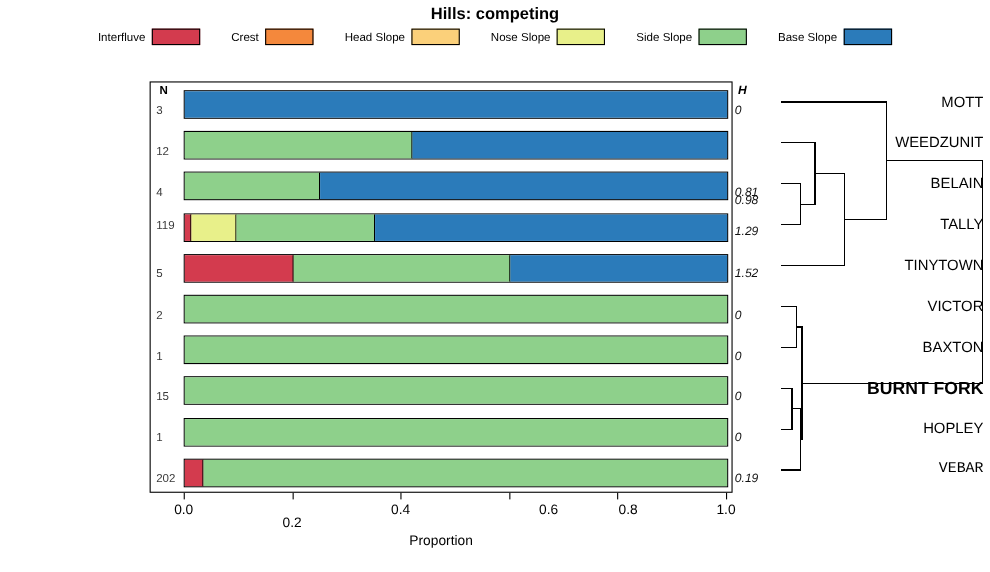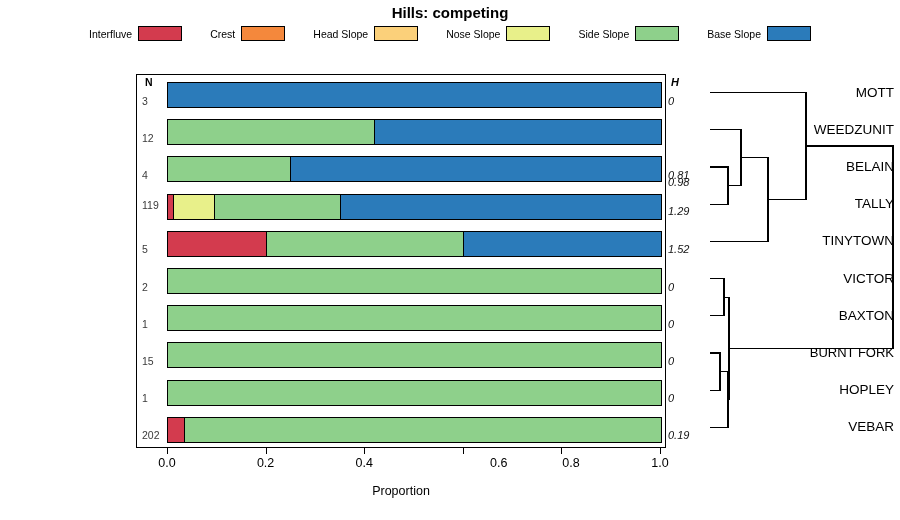--- a/index.html
+++ b/index.html
@@ -103,21 +103,21 @@
   .y-label {
     position: absolute;
     right: 0;
     width: 130px;
     text-align: right;
     font-size: 13.5px;
     padding-right: 6px;
     box-sizing: border-box;
     white-space: nowrap;
   }
-  .y-label.bold { font-weight: normal; font-size: 13px; }
+  .y-label.bold { font-weight: bold; font-size: 16px; }
 
   
   .n-value {
     position: absolute;
     left: 142px;
     font-size: 10.5px;
     color: #3a3a3a;
     white-space: nowrap;
   }
   #n-header {
@@ -224,21 +224,21 @@
 <div id="y-labels">
     <div class="y-label" style="top: 84.6px;">MOTT</div>
     <div class="y-label" style="top: 121.8px;">WEEDZUNIT</div>
     <div class="y-label" style="top: 159px;">BELAIN</div>
     <div class="y-label" style="top: 196.2px;">TALLY</div>
     <div class="y-label" style="top: 233.4px;">TINYTOWN</div>
     <div class="y-label" style="top: 270.6px;">VICTOR</div>
     <div class="y-label" style="top: 307.8px;">BAXTON</div>
     <div class="y-label bold" style="top: 345px;">BURNT FORK</div>
     <div class="y-label" style="top: 382.2px;">HOPLEY</div>
-    <div class="y-label" style="top: 419.4px;">VEBAR</div>
+    <div class="y-label" style="top: 419.4px; font-family: Liberation Mono, monospace;">VEBAR</div>
   </div>
 
 <div id="n-header">N</div>
 <div id="n-values">
     <div class="n-value" style="top: 94.6px;">3</div>
     <div class="n-value" style="top: 131.8px;">12</div>
     <div class="n-value" style="top: 169px;">4</div>
     <div class="n-value" style="top: 199px;">119</div>
     <div class="n-value" style="top: 243.4px;">5</div>
     <div class="n-value" style="top: 280.6px;">2</div>
@@ -320,21 +320,21 @@
     <div class="h-value" style="top: 317.8px;">0</div>
     <div class="h-value" style="top: 355px;">0</div>
     <div class="h-value" style="top: 392.2px;">0</div>
     <div class="h-value" style="top: 429.4px;">0.19</div>
   </div>
 
 <div id="x-axis">
     <div class="x-tick" style="left: 31px;"></div>
     <div class="x-tick-label" style="left: 31px;">0.0</div>
     <div class="x-tick" style="left: 129.6px;"></div>
-    <div class="x-tick-label" style="left: 129.6px;">0.2</div>
+    <div class="x-tick-label" style="left: 129.6px; margin-top: 12px;">0.2</div>
     <div class="x-tick" style="left: 228.2px;"></div>
     <div class="x-tick-label" style="left: 228.2px;">0.4</div>
     <div class="x-tick" style="left: 326.8px;"></div>
     <div class="x-tick-label" style="left: 326.8px; margin-left: 36px;">0.6</div>
     <div class="x-tick" style="left: 425.4px;"></div>
     <div class="x-tick-label" style="left: 435px;">0.8</div>
     <div class="x-tick" style="left: 524px;"></div>
     <div class="x-tick-label" style="left: 524px;">1.0</div>
   </div>
 <div id="x-axis-title">Proportion</div>

